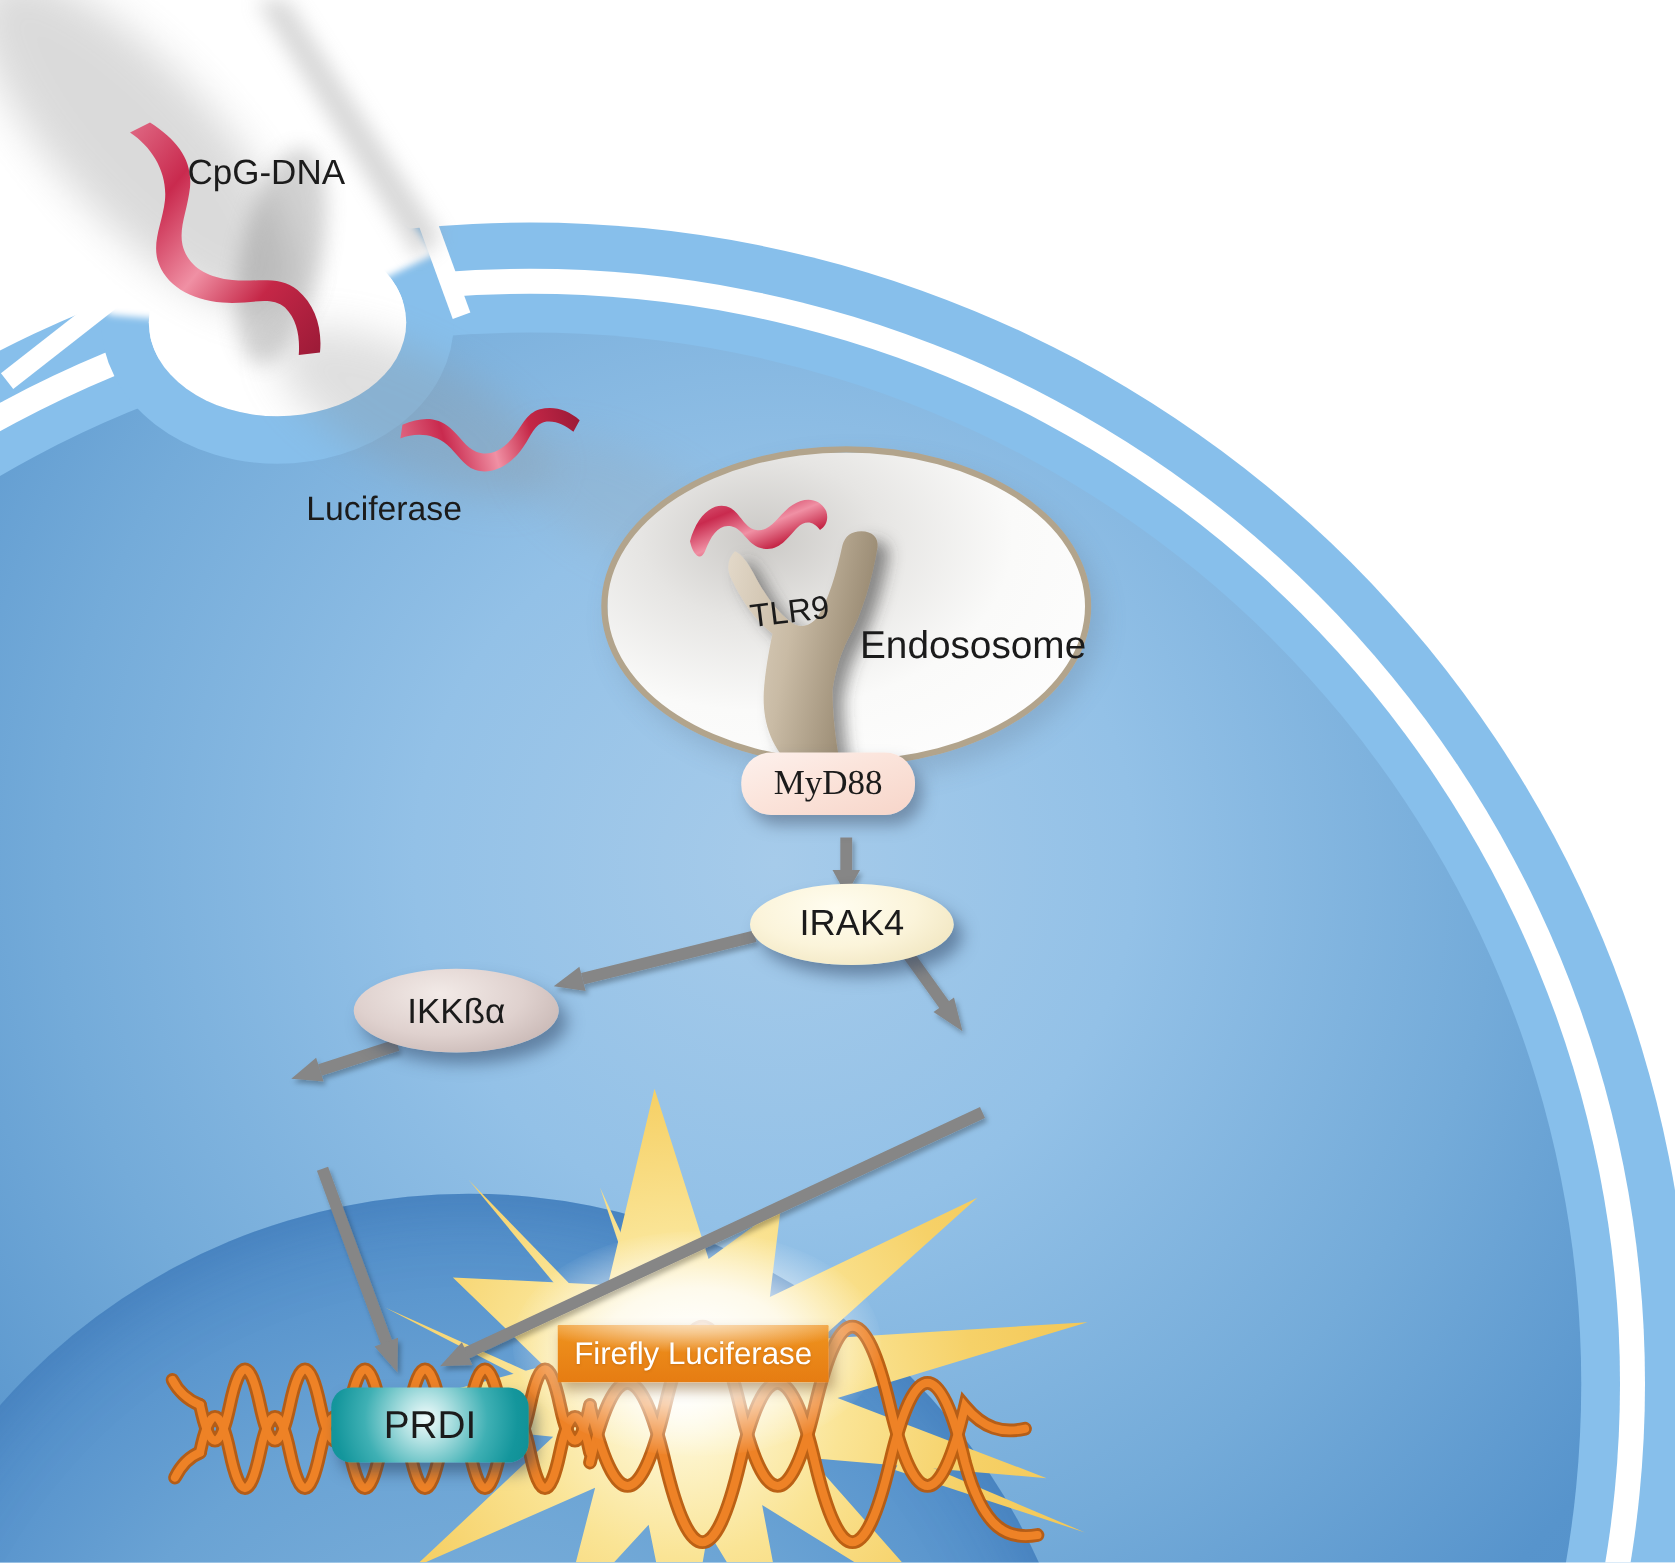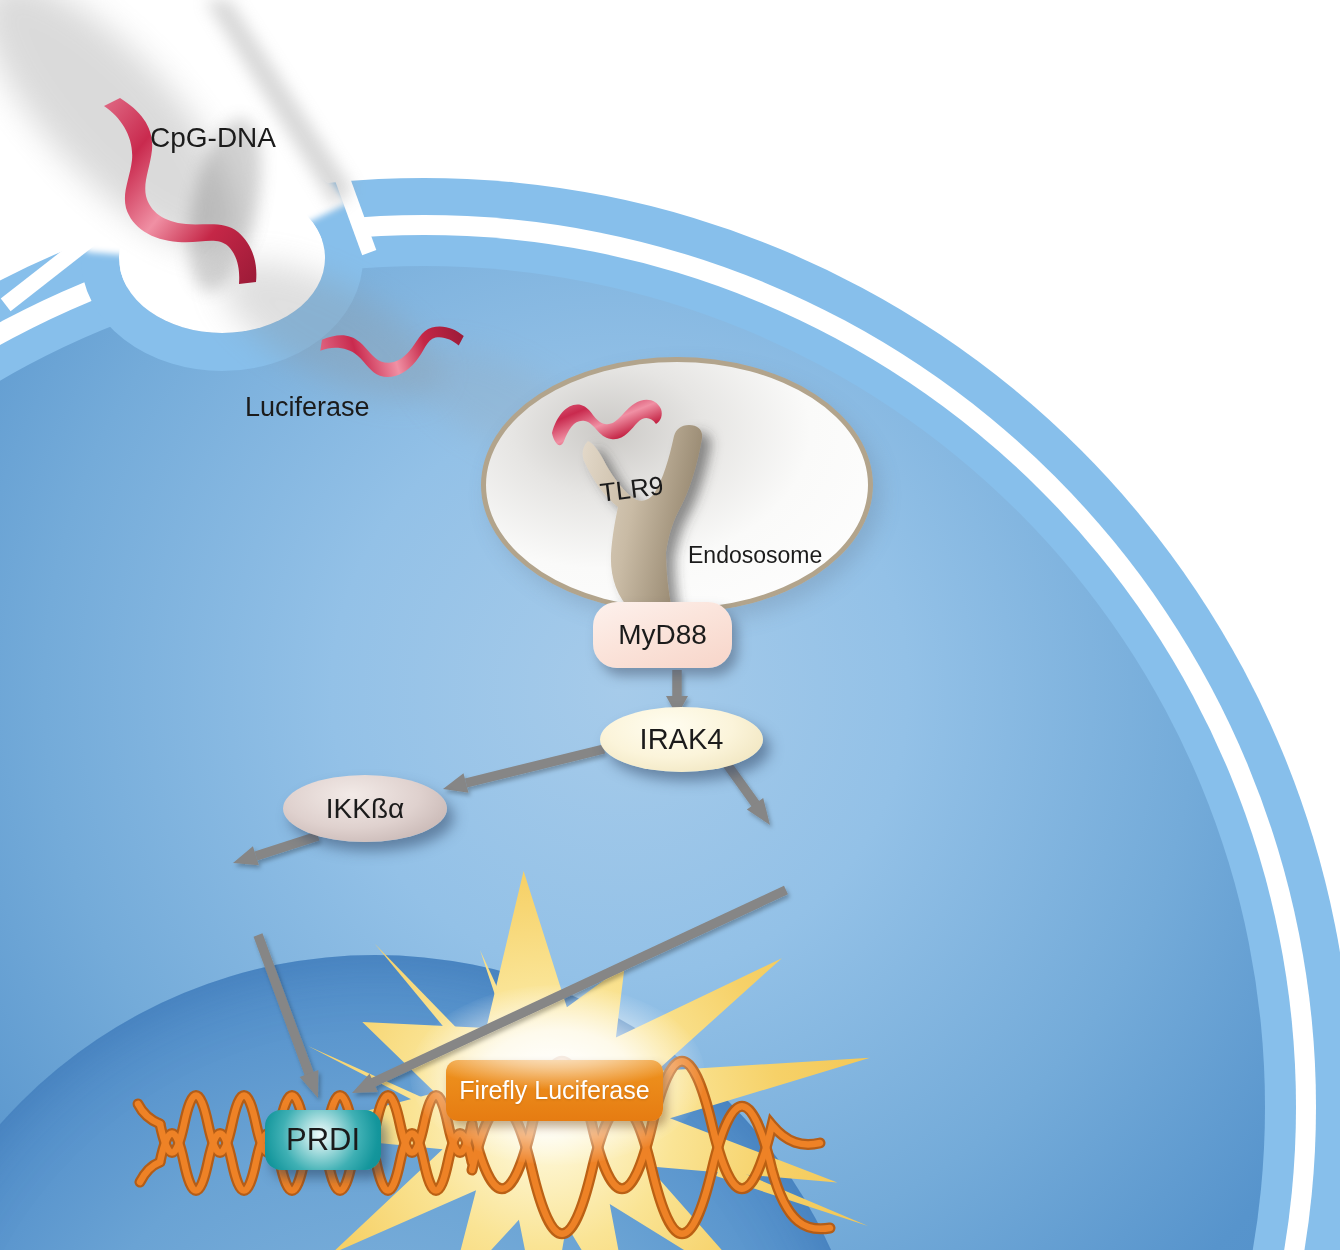--- a/index.html
+++ b/index.html
@@ -24,42 +24,42 @@
     border:5px solid var(--endosome-border);
     background:radial-gradient(ellipse at 32% 28%,#cbc9c6 0%,#e6e5e3 26%,#fafaf9 55%,#ffffff 100%);
     box-shadow:8px 10px 20px rgba(90,110,135,.25);}
   #svg-mid{z-index:40;}
   #svg-burst{z-index:55;}
   #glow{left:410px;top:985px;width:295px;height:180px;z-index:56;border-radius:50%;
     background:radial-gradient(ellipse at center,rgba(255,255,255,.97) 0%,rgba(255,255,255,.75) 35%,rgba(255,255,255,0) 72%);}
   #svg-arrows{z-index:60;}
   .node{position:absolute;display:flex;align-items:center;justify-content:center;z-index:70;}
   .ellipse{border-radius:50%;font-size:29px;box-shadow:7px 9px 13px rgba(45,65,95,.5);text-align:right;}
-  #n-myd88{left:593px;top:602px;width:139px;height:66px;border-radius:24px;font-size:28px;
+  #n-myd88{left:593px;top:602px;width:139px;height:50px;border-radius:24px;font-size:28px;
     background:linear-gradient(160deg,#fdf1ed 0%,#fbe4db 45%,#f7d5c9 100%);
-    box-shadow:6px 8px 12px rgba(70,85,110,.5);}
+    box-shadow:6px 8px 12px rgba(70,85,110,.5);font-family:Liberation Serif, serif;}
   #n-irak4{left:600px;top:707px;width:163px;height:65px;
     background:radial-gradient(ellipse at 42% 30%,#fffdf0 0%,#fbf4da 48%,#ecdfb4 100%);}
   #n-ikkba{left:283px;top:775px;width:164px;height:67px;font-size:28px;
     background:radial-gradient(ellipse at 42% 30%,#f2eae7 0%,#dfd1ce 50%,#bcaaa7 100%);}
   #n-nfkb{left:743px;top:827px;width:162px;height:63px;
     background:radial-gradient(ellipse at 42% 28%,#f6f6f6 0%,#d9d9d9 48%,#969696 100%);}
   #n-irf7{left:130px;top:872px;width:160px;height:63px;
     background:radial-gradient(ellipse at 45% 28%,#d6e0d3 0%,#b4c5b0 50%,#7b9376 100%);}
-  #n-prdi{left:265px;top:1110px;width:116px;height:60px;border-radius:16px;font-size:31px;
+  #n-prdi{left:265px;top:1110px;width:158px;height:60px;border-radius:16px;font-size:31px;
     background:radial-gradient(circle at 48% 42%,#f2fcfc 0%,#aee0e1 22%,#3fb0b4 55%,#14969c 82%,#0f8f95 100%);
     box-shadow:6px 8px 12px rgba(35,60,90,.5);}
-  #n-firefly{left:446px;top:1060px;width:217px;height:61px;border-radius:12px;font-size:25px;color:#ffffff;
+  #n-firefly{left:446px;top:1060px;width:217px;height:46px;border-radius:1px;font-size:25px;color:#ffffff;
     background:radial-gradient(ellipse 150% 160% at 50% -25%,rgba(255,255,255,.95) 0%,rgba(255,255,255,.5) 24%,rgba(255,255,255,0) 46%),linear-gradient(#ef941f,#e67c12);
     box-shadow:4px 6px 10px rgba(120,75,20,.45);text-shadow:0 1px 2px rgba(150,80,0,.35);}
   .lbl{position:absolute;z-index:80;white-space:nowrap;}
   #l-cpg{left:150px;top:122px;font-size:28px;}
   #l-endocytosis{left:245px;top:392px;font-size:27px;}
   #l-tlr9{left:600px;top:474px;font-size:26px;transform:rotate(-7deg);z-index:45;}
-  #l-endososome{left:688px;top:498px;font-size:23px;z-index:45;margin-top:44px;}
+  #l-endososome{left:688px;top:498px;font-size:31px;z-index:45;}
 </style>
 </head>
 <body>
 
 <div id="stage">
 
   <div class="circ" id="mem-outer"></div>
   <div class="circ" id="mem-stripe"></div>
   <div class="circ" id="mem-inner"></div>
   <div class="circ" id="cytoplasm"></div>

